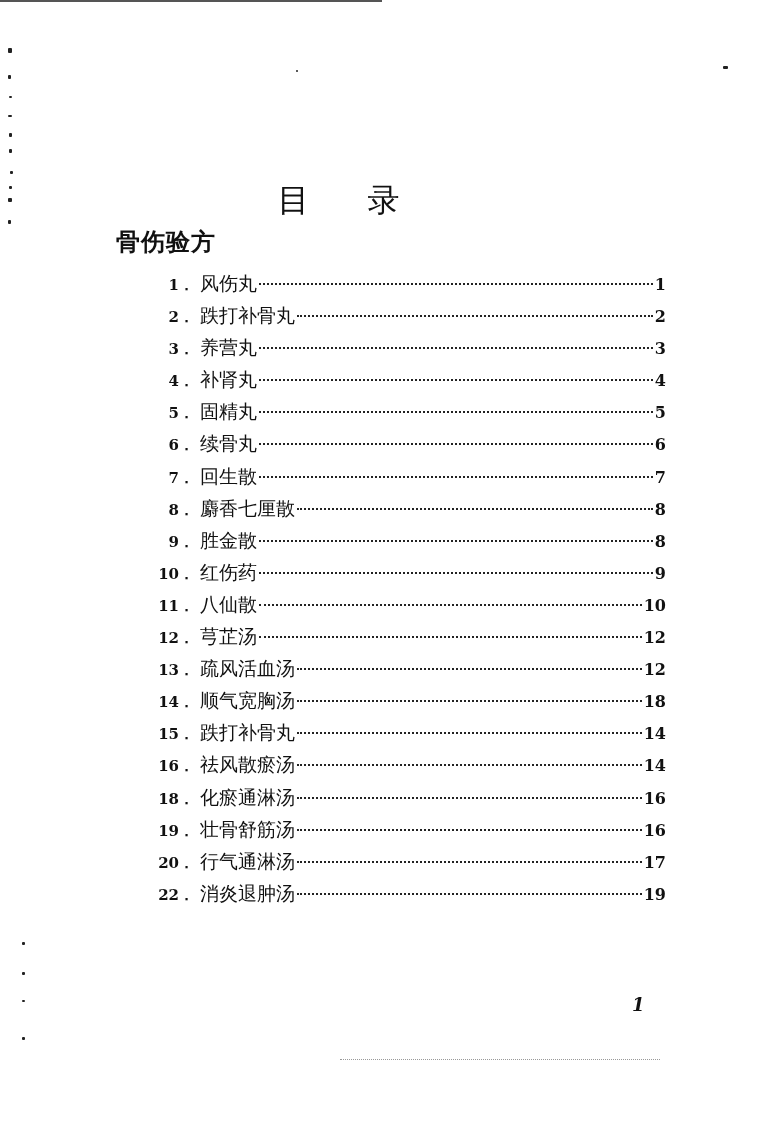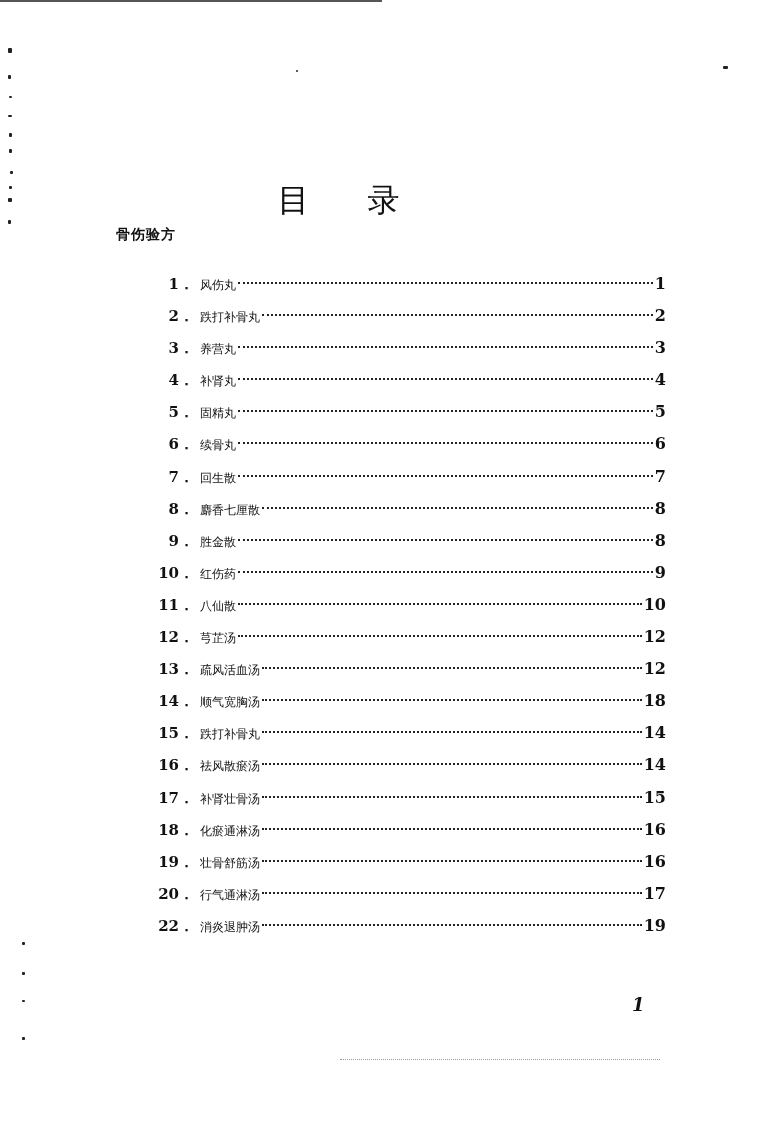--- a/index.html
+++ b/index.html
@@ -42,21 +42,21 @@
     .title span {
       display: inline-block;
     }
     .title .gap {
       width: 58px;
     }
     .section-heading {
       position: absolute;
       left: 116px;
       top: 226px;
-      font-size: 14px;
+      font-size: 24px;
       font-weight: bold;
       font-family: "DejaVu Sans", sans-serif;
       letter-spacing: 1px;
     }
     .toc {
       position: absolute;
       left: 154px;
       top: 268px;
       width: 512px;
       margin: 0;
@@ -75,21 +75,21 @@
       text-align: right;
       padding-right: 6px;
       box-sizing: border-box;
       font-weight: bold;
       font-family: "DejaVu Serif", serif;
       font-size: 15px;
     }
     .toc-title {
       white-space: nowrap;
       font-family: Liberation Serif, serif;
-      font-size: 12px;
+      font-size: 19px;
     }
     .toc-leader {
       flex: 1;
       margin: 0 2px;
       border-bottom: 2px dotted #222;
       transform: translateY(-5px);
       min-width: 10px;
     }
     .toc-page {
       font-weight: bold;
@@ -235,26 +235,20 @@
       <span class="toc-leader"></span>
       <span class="toc-page">14</span>
     </li>
   <li class="toc-row">
       <span class="toc-num">16．</span>
       <span class="toc-title">祛风散瘀汤</span>
       <span class="toc-leader"></span>
       <span class="toc-page">14</span>
     </li>
   <li class="toc-row">
-      <span class="toc-num">17．</span>
-      <span class="toc-title">补肾壮骨汤</span>
-      <span class="toc-leader"></span>
-      <span class="toc-page">15</span>
-    </li>
-  <li class="toc-row">
       <span class="toc-num">18．</span>
       <span class="toc-title">化瘀通淋汤</span>
       <span class="toc-leader"></span>
       <span class="toc-page">16</span>
     </li>
   <li class="toc-row">
       <span class="toc-num">19．</span>
       <span class="toc-title">壮骨舒筋汤</span>
       <span class="toc-leader"></span>
       <span class="toc-page">16</span>

